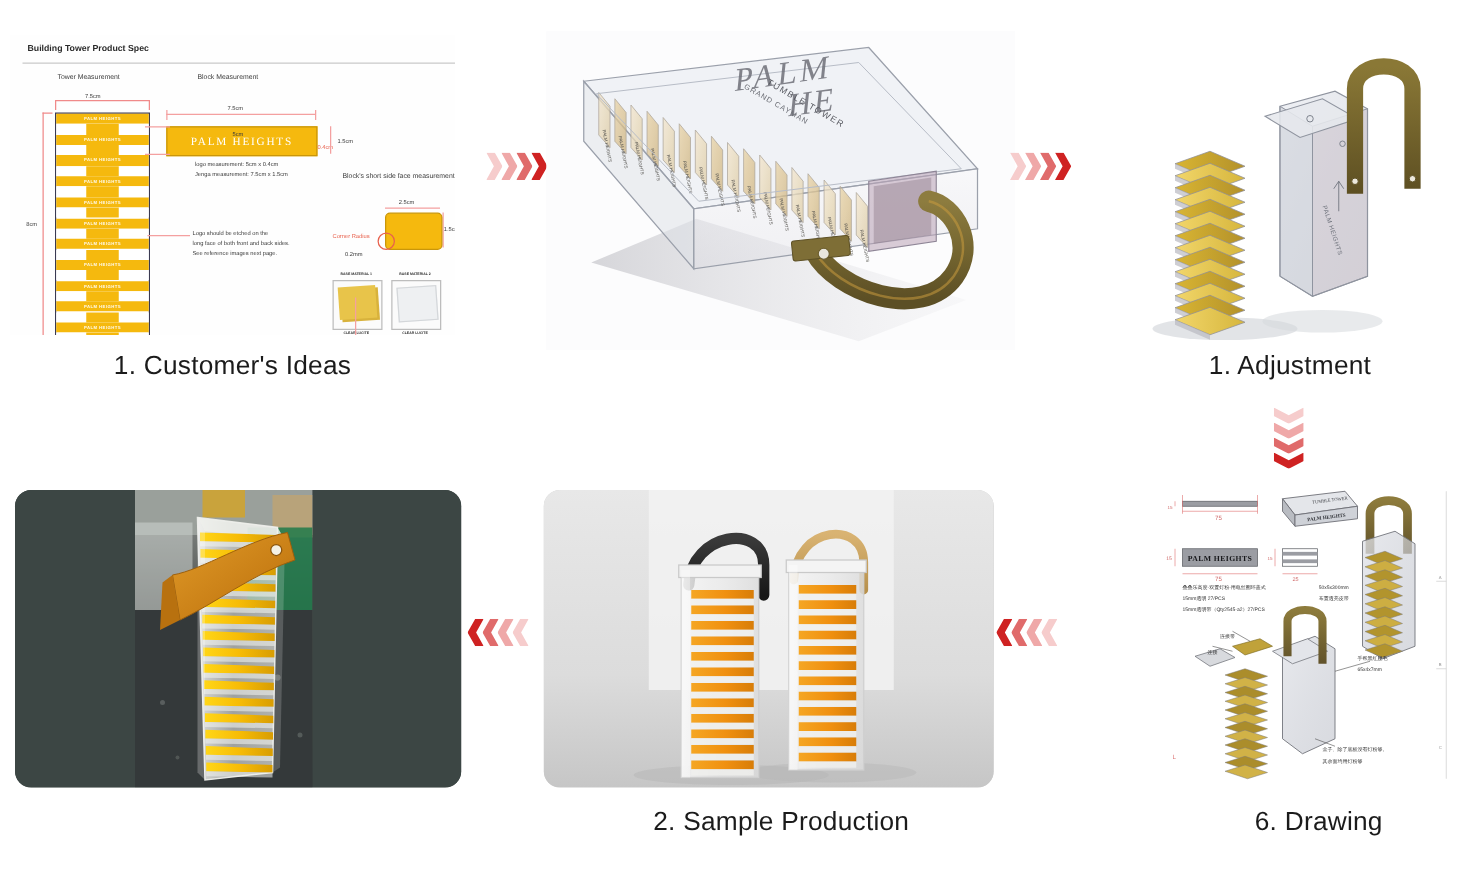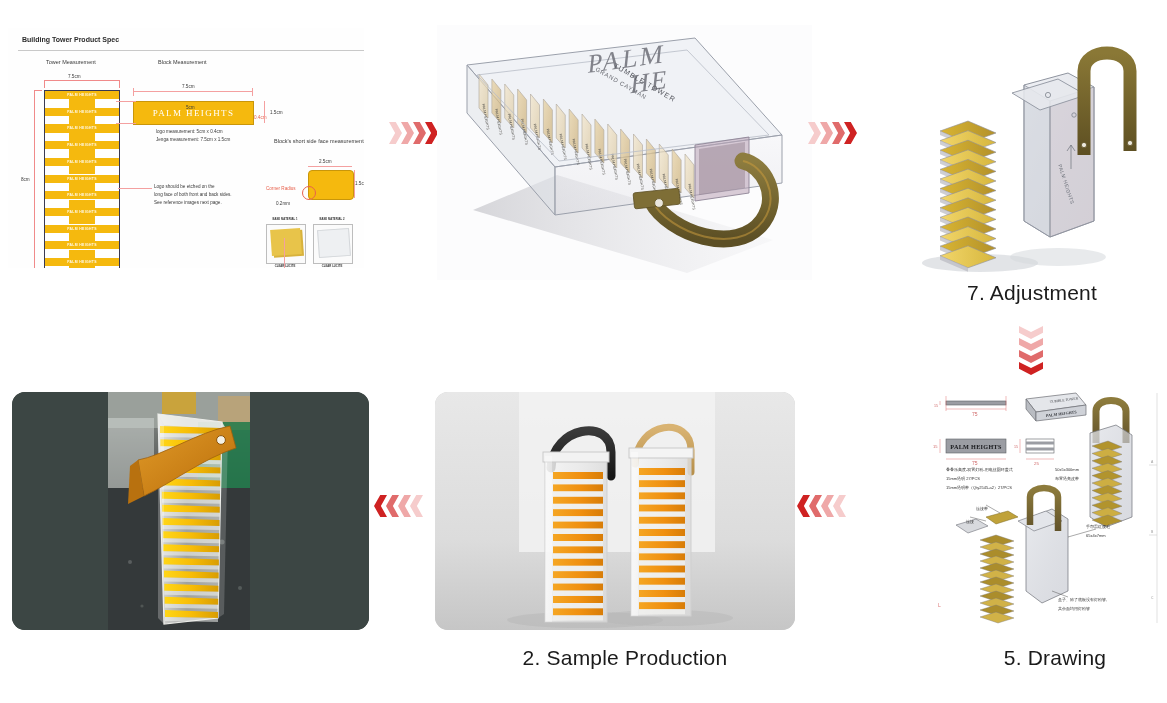--- a/index.html
+++ b/index.html
@@ -211,20 +211,21 @@
     <div class="mat-cap" style="left:305px;top:236px;">CLEAR LUCITE</div>
 
     <div class="callout" style="left:276px;top:210px;width:1px;height:32px;"></div>
 
     <div class="callout" style="left:110px;top:160px;width:34px;height:1px;"></div>
     <div class="spec-lbl" style="left:146px;top:155px;">Logo should be etched on the</div>
     <div class="spec-lbl" style="left:146px;top:163px;">long face of both front and back sides.</div>
     <div class="spec-lbl" style="left:146px;top:171px;">See reference images next page.</div>
   </div>
 
+  <div class="caption" style="left:36px;top:281px;width:300px;">1. Customer's Ideas</div>
 
   <div class="chev-group" id="arrow-1-2" style="left:389px;top:122px;">
       <div class="chev" style="background: rgb(246, 204, 204);"></div>
       <div class="chev" style="background: rgb(239, 168, 168);"></div>
       <div class="chev" style="background: rgb(224, 107, 107);"></div>
       <div class="chev" style="background: rgb(207, 34, 34);"></div>
     </div>
 
   <div class="panel cad2" style="left:437px;top:25px;width:375px;height:255px;">
     <svg viewBox="0 0 375 255" width="375" height="255">
@@ -393,21 +394,21 @@
 
       <text x="196" y="140" font-family="'Liberation Sans',sans-serif" font-size="5" fill="#6e727b" transform="rotate(72 196 140)" letter-spacing=".4">PALM HEIGHTS</text>
       <path d="M209 120 l0 24 M205 126 l4 -6 4 6" fill="none" stroke="#6e727b" stroke-width=".7"></path>
 
       <path d="M222 130 L222 46 C 222 22, 268 22, 268 46 L268 126" fill="none" stroke="url(#gStrap3)" stroke-width="13" stroke-linecap="butt"></path>
       <circle cx="222" cy="120" r="2.6" fill="#ece8dd" stroke="#5e5124" stroke-width=".8"></circle>
       <circle cx="268" cy="118" r="2.6" fill="#ece8dd" stroke="#5e5124" stroke-width=".8"></circle>
     </svg>
   </div>
 
-  <div class="caption" style="left:912px;top:281px;width:240px;">7. Adjustment</div>
+  <div class="caption" style="left:912px;top:281px;width:240px;">1. Adjustment</div>
 
   <div class="chev-group vert" id="arrow-3-4" style="left:1019px;top:326px;">
       <div class="chev down" style="background: rgb(246, 204, 204);"></div>
       <div class="chev down" style="background: rgb(239, 168, 168);"></div>
       <div class="chev down" style="background: rgb(224, 107, 107);"></div>
       <div class="chev down" style="background: rgb(207, 34, 34);"></div>
     </div>
 
   <div class="panel draw4" style="left:900px;top:385px;width:265px;height:245px;">
     <svg viewBox="0 0 265 245" width="265" height="245">
@@ -517,21 +518,21 @@
     <div class="draw-txt" style="left:155px;top:82px;">50x5x300mm</div>
     <div class="draw-txt" style="left:155px;top:91px;">布置透亮皮带</div>
     <div class="draw-txt" style="left:186px;top:139px;">手帮黑红腰毛</div>
     <div class="draw-txt" style="left:186px;top:148px;">65x4x7mm</div>
     <div class="draw-txt" style="left:158px;top:212px;">盒子、除了底板没有灯粉够,</div>
     <div class="draw-txt" style="left:158px;top:221px;">其余面均用灯粉够</div>
     <div class="draw-txt" style="left:76px;top:121px;">连接带</div>
     <div class="draw-txt" style="left:66px;top:134px;">连接</div>
   </div>
 
-  <div class="caption" style="left:950px;top:646px;width:210px;">5. Drawing</div>
+  <div class="caption" style="left:950px;top:646px;width:210px;">6. Drawing</div>
 
   <div class="chev-group" id="arrow-4-5" style="left:797px;top:495px;">
       <div class="chev left" style="background: rgb(207, 34, 34);"></div>
       <div class="chev left" style="background: rgb(224, 107, 107);"></div>
       <div class="chev left" style="background: rgb(239, 168, 168);"></div>
       <div class="chev left" style="background: rgb(246, 204, 204);"></div>
     </div>
 
   <div class="panel photo5" style="left:435px;top:392px;width:360px;height:238px;">
     <svg viewBox="0 0 360 238" width="360" height="238">

